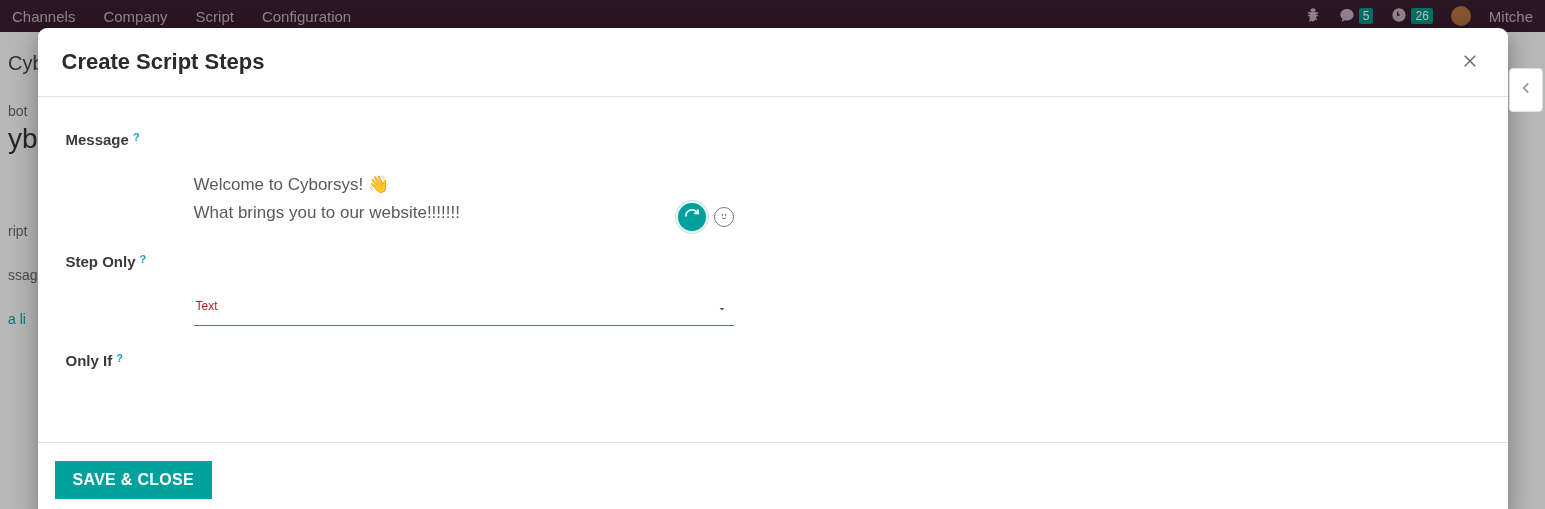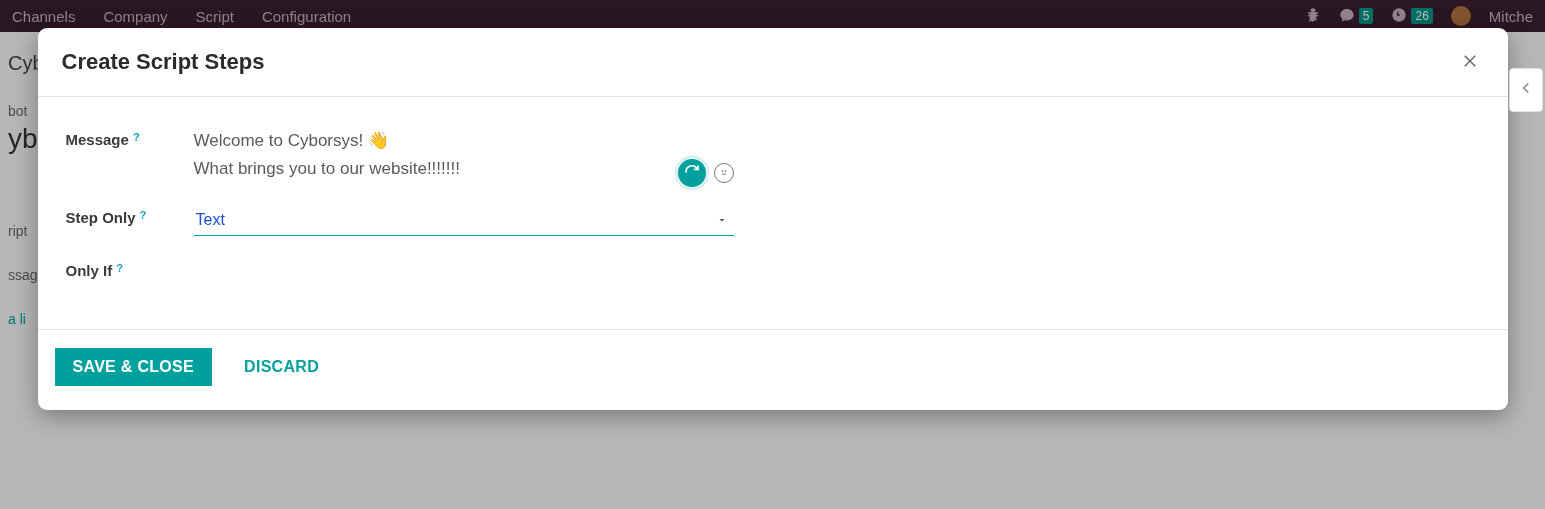--- a/index.html
+++ b/index.html
@@ -98,21 +98,21 @@
     display:flex;align-items:flex-start;
     margin-bottom:22px;
   }
   .form-label{
     width:128px;min-width:128px;
     font-weight:600;color:var(--label);
     font-size:15px;display:flex;align-items:flex-start;gap:4px;padding-top:4px;
   }
   .help-sup{color:var(--blue-help);font-size:11px;font-weight:700;cursor:help;}
   .form-value{
-    flex:0 0 540px;max-width:540px;position:relative;
+    flex:0 0 540px;max-width:540px;position:relative;margin-top:44px;
   }
   .message-text{
     font-size:17px;color:#5a5a5a;line-height:1.65;
     white-space:pre-line;
     min-height:54px;
     outline:none;
     padding-right:72px;
   }
   .msg-tools{
     position:absolute;right:0;bottom:-6px;display:flex;align-items:center;gap:6px;
@@ -126,23 +126,23 @@
   .emoji-btn{
     width:20px;height:20px;border:1.5px solid #777;border-radius:50%;
     display:inline-flex;align-items:center;justify-content:center;cursor:pointer;
     background:#fff;
   }
   .emoji-btn svg{width:12px;height:12px;color:#777;}
   .select-wrap{
     position:relative;
   }
   .select-input{
-    width:100%;font-size:16px;color:#1d4ed8;
+    width:100%;font-size:12px;color:#b91c1c;
     border:none;border-bottom:1px solid var(--teal);
-    padding:6px 28px 6px 2px;background:transparent;outline:none;
+    padding:6px 28px 12px 2px;background:transparent;outline:none;
   }
   .select-caret{
     position:absolute;right:6px;top:50%;transform:translateY(-50%);
     color:#555;pointer-events:none;
   }
   .select-caret svg{width:12px;height:12px;}
   .modal-footer{
     border-top:1px solid var(--border);
     padding:18px 24px 24px 17px;
     display:flex;align-items:center;gap:14px;
@@ -280,16 +280,15 @@
           <span>Only If</span>
           <sup class="help-sup">?</sup>
         </div>
         <div class="form-value"></div>
       </div>
 
     </div>
 
     <div class="modal-footer">
       <button class="btn btn-primary">SAVE &amp; CLOSE</button>
-      <button class="btn btn-link">DISCARD</button>
     </div>
   </div>
 </div>
 
 </body></html>

